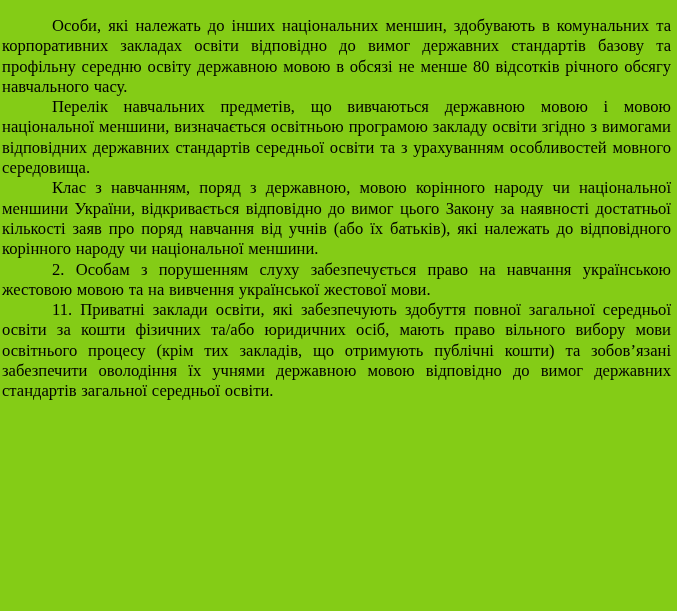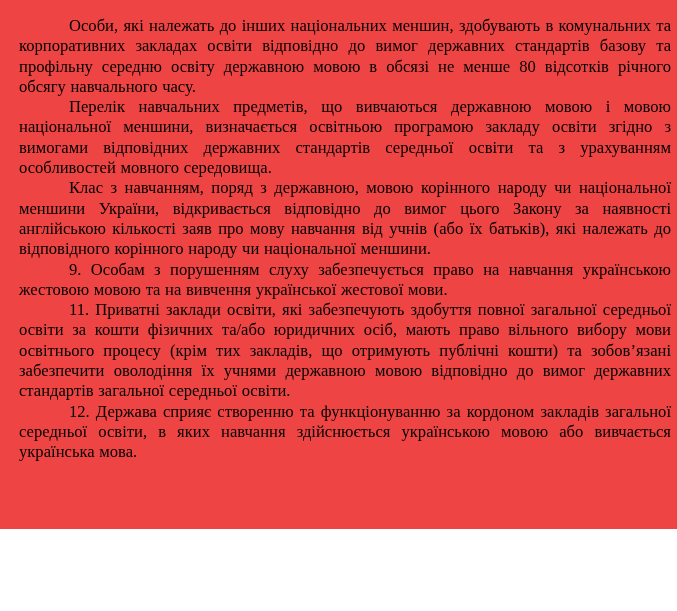--- a/index.html
+++ b/index.html
@@ -3,24 +3,24 @@
 <meta charset="utf-8">
 <style>
   html, body {
     margin: 0;
     padding: 0;
     background: #ffffff;
   }
   .page {
     position: relative;
     width: 677px;
-    height: 529px;
-    background: #ef4444;
+    height: 611px;
+    background: #84cc16;
     box-sizing: border-box;
-    padding: 16px 6px 0 19px;
+    padding: 16px 6px 0 2px;
     overflow: hidden;
   }
   .doc-body p {
     margin: 0;
     padding: 0;
     color: #000000;
     font-family: "Liberation Serif", "DejaVu Serif", serif;
     font-size: 16.6px;
     line-height: 20.3px;
     text-align: justify;
@@ -28,18 +28,17 @@
     word-spacing: 0.5px;
   }
 </style>
 </head>
 <body>
 
 <div class="page">
   <div class="doc-body">
     <p>Особи, які належать до інших національних меншин, здобувають в комунальних та корпоративних закладах освіти відповідно до вимог державних стандартів базову та профільну середню освіту державною мовою в обсязі не менше 80 відсотків річного обсягу навчального часу.</p>
     <p>Перелік навчальних предметів, що вивчаються державною мовою і мовою національної меншини, визначається освітньою програмою закладу освіти згідно з вимогами відповідних державних стандартів середньої освіти та з урахуванням особливостей мовного середовища.</p>
-    <p>Клас з навчанням, поряд з державною, мовою корінного народу чи національної меншини України, відкривається відповідно до вимог цього Закону за наявності англійською кількості заяв про мову навчання від учнів (або їх батьків), які належать до відповідного корінного народу чи національної меншини.</p>
-    <p>9. Особам з порушенням слуху забезпечується право на навчання українською жестовою мовою та на вивчення української жестової мови.</p>
+    <p>Клас з навчанням, поряд з державною, мовою корінного народу чи національної меншини України, відкривається відповідно до вимог цього Закону за наявності достатньої кількості заяв про поряд навчання від учнів (або їх батьків), які належать до відповідного корінного народу чи національної меншини.</p>
+    <p>2. Особам з порушенням слуху забезпечується право на навчання українською жестовою мовою та на вивчення української жестової мови.</p>
     <p>11. Приватні заклади освіти, які забезпечують здобуття повної загальної середньої освіти за кошти фізичних та/або юридичних осіб, мають право вільного вибору мови освітнього процесу (крім тих закладів, що отримують публічні кошти) та зобов’язані забезпечити оволодіння їх учнями державною мовою відповідно до вимог державних стандартів загальної середньої освіти.</p>
-    <p>12. Держава сприяє створенню та функціонуванню за кордоном закладів загальної середньої освіти, в яких навчання здійснюється українською мовою або вивчається українська мова.</p>
   </div>
 </div>
 
 </body></html>

